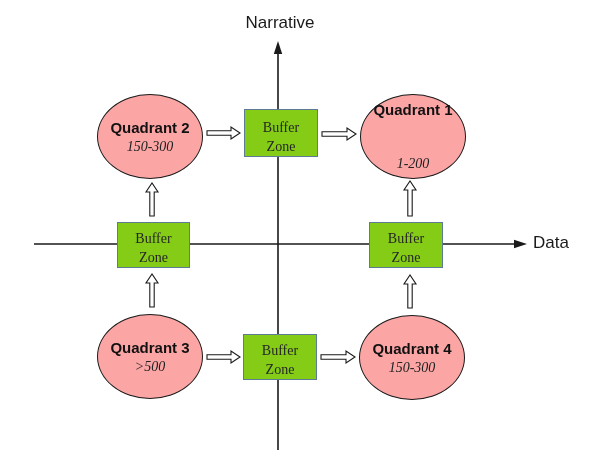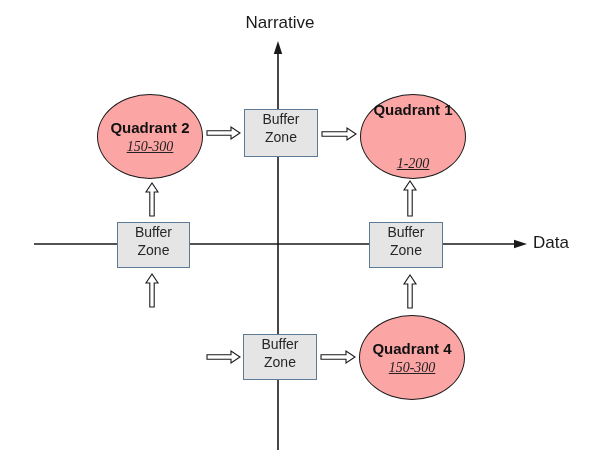--- a/index.html
+++ b/index.html
@@ -56,35 +56,35 @@
     font-weight: bold;
     color: #111111;
     white-space: nowrap;
   }
   .ellipse .range {
     font-family: "Liberation Serif", serif;
     font-style: italic;
     font-size: 14px;
     color: #222222;
     white-space: nowrap;
-    text-decoration: underline;
   }
   .ellipse.q2 { left: 97px;  top: 94px;  }
   .ellipse.q1 { left: 360px; top: 94px; gap: 38px;  }
   .ellipse.q3 { left: 97px;  top: 314px; }
   .ellipse.q4 { left: 359px; top: 315px; }
   .buffer {
     position: absolute;
     border: 1.6px solid #5d7b95;
-    background: #e5e5e5;
+    background: #84cc16;
     box-sizing: border-box;
     display: flex;
-    align-items: flex-start;
+    align-items: flex-end;
     justify-content: center;
     text-align: center;
+    font-family: Liberation Serif, serif;
   }
   .buffer .label {
     font-size: 14px;
     line-height: 1.32;
     color: #262626;
     width: 52px;
   }
   .buffer.top    { left: 244px; top: 109px; width: 74px; height: 48px; }
   .buffer.left   { left: 117px; top: 222px; width: 73px; height: 46px; }
   .buffer.right  { left: 369px; top: 222px; width: 74px; height: 46px; }
@@ -118,20 +118,24 @@
   <div class="axis-label data">Data</div>
 
   <div class="ellipse q2">
     <div class="title">Quadrant 2</div>
     <div class="range">150-300</div>
   </div>
   <div class="ellipse q1">
     <div class="title">Quadrant 1</div>
     <div class="range">1-200</div>
   </div>
+  <div class="ellipse q3">
+    <div class="title">Quadrant 3</div>
+    <div class="range">&gt;500</div>
+  </div>
   <div class="ellipse q4">
     <div class="title">Quadrant 4</div>
     <div class="range">150-300</div>
   </div>
 
   <div class="buffer top">
     <div class="label">Buffer Zone</div>
   </div>
   <div class="buffer left">
     <div class="label">Buffer Zone</div>

